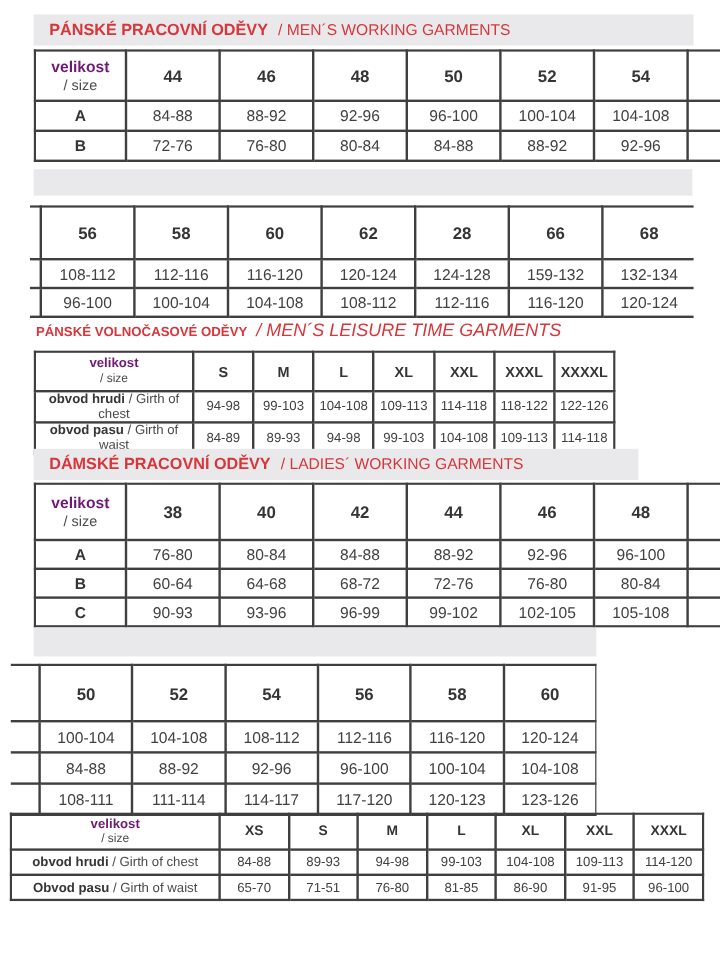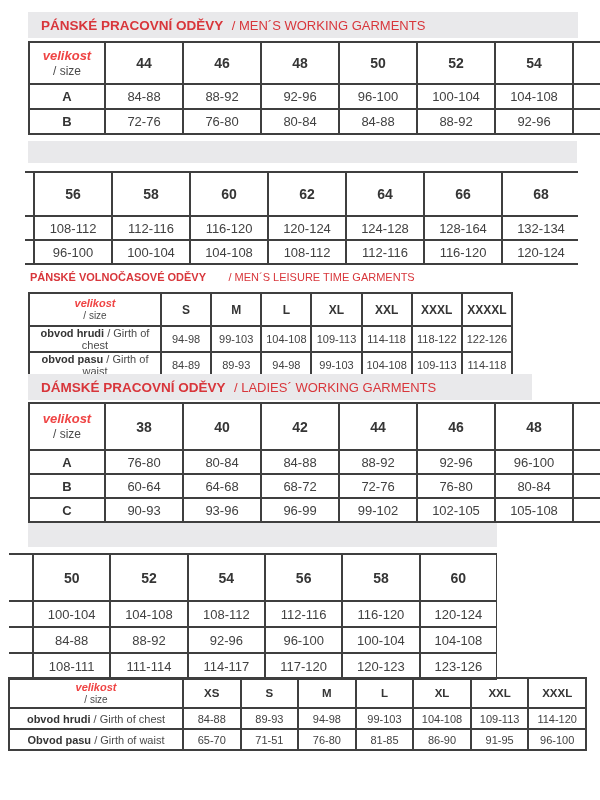--- a/index.html
+++ b/index.html
@@ -6,37 +6,37 @@
   .page{position:relative;width:600px;height:800px;background:#ffffff;
         font-family:"Liberation Sans",sans-serif;overflow:hidden;border-radius:18px;}
 
   
   .hdr-bar{position:absolute;background:#e9e9eb;line-height:26px;height:26px;
            padding-left:13px;box-sizing:border-box;white-space:nowrap;}
   .hdr-cz{color:#d8363b;font-weight:bold;font-size:13.5px;}
   .hdr-en{color:#d8363b;font-weight:normal;font-size:13px;margin-left:4px;}
   .hdr-plain{position:absolute;white-space:nowrap;}
   .hdr-plain .hdr-cz{font-size:11px;text-align:center;}
-  .hdr-plain .hdr-en{font-size:11px;margin-left:18px;}
+  .hdr-plain .hdr-en{font-size:15px;margin-left:3px;font-style:italic;}
 
   
   .sep-bar{position:absolute;background:#e9e9eb;}
 
   
   .twrap{position:absolute;overflow:hidden;}
   table{border-collapse:collapse;table-layout:fixed;}
   td{border:2px solid #3f3f3f;text-align:center;vertical-align:middle;
      padding:0;color:#414141;overflow:hidden;}
   .big td{font-size:13px;}
   .big .size-cell{font-size:14px;font-weight:bold;color:#353535;}
   .big .rl{font-size:13px;font-weight:bold;color:#353535;}
   .sml td{font-size:11px;}
   .sml .size-cell{font-size:12px;font-weight:bold;color:#353535;}
   .t6 .size-cell{font-size:11.5px;}
-  .corner .c1{font-weight:bold;color:#ef4444;font-style:italic;}
+  .corner .c1{font-weight:bold;color:#701a75;}
   .corner .c2{font-weight:normal;color:#4a4a4a;}
   .big .corner .c1{font-size:13px;line-height:16px;}
   .big .corner .c2{font-size:12px;line-height:15px;}
   .sml .corner .c1{font-size:11px;line-height:13px;}
   .sml .corner .c2{font-size:10px;line-height:12px;}
   .lbl-cz{font-weight:bold;color:#353535;}
   .lbl-en{font-weight:normal;color:#4a4a4a;}
 
   .hr40 td{height:40px;} .hr42 td{height:42px;} .hr45 td{height:45px;}
   .hr31 td{height:31px;} .hr28 td{height:28px;}
@@ -130,32 +130,32 @@
           <col style="width:78px">
           <col style="width:78px">
         </colgroup>
       <tbody>
           <tr class="hr42">
         <td></td>
         <td class="size-cell">56</td>
         <td class="size-cell">58</td>
         <td class="size-cell">60</td>
         <td class="size-cell">62</td>
-        <td class="size-cell">64</td>
+        <td class="size-cell">28</td>
         <td class="size-cell">66</td>
         <td class="size-cell">68</td>
       </tr>
       <tr class="dr22">
         <td></td>
         <td>108-112</td>
         <td>112-116</td>
         <td>116-120</td>
         <td>120-124</td>
         <td>124-128</td>
-        <td>128-164</td>
+        <td>159-132</td>
         <td>132-134</td>
       </tr>
       <tr class="dr22">
         <td></td>
         <td>96-100</td>
         <td>100-104</td>
         <td>104-108</td>
         <td>108-112</td>
         <td>112-116</td>
         <td>116-120</td>

